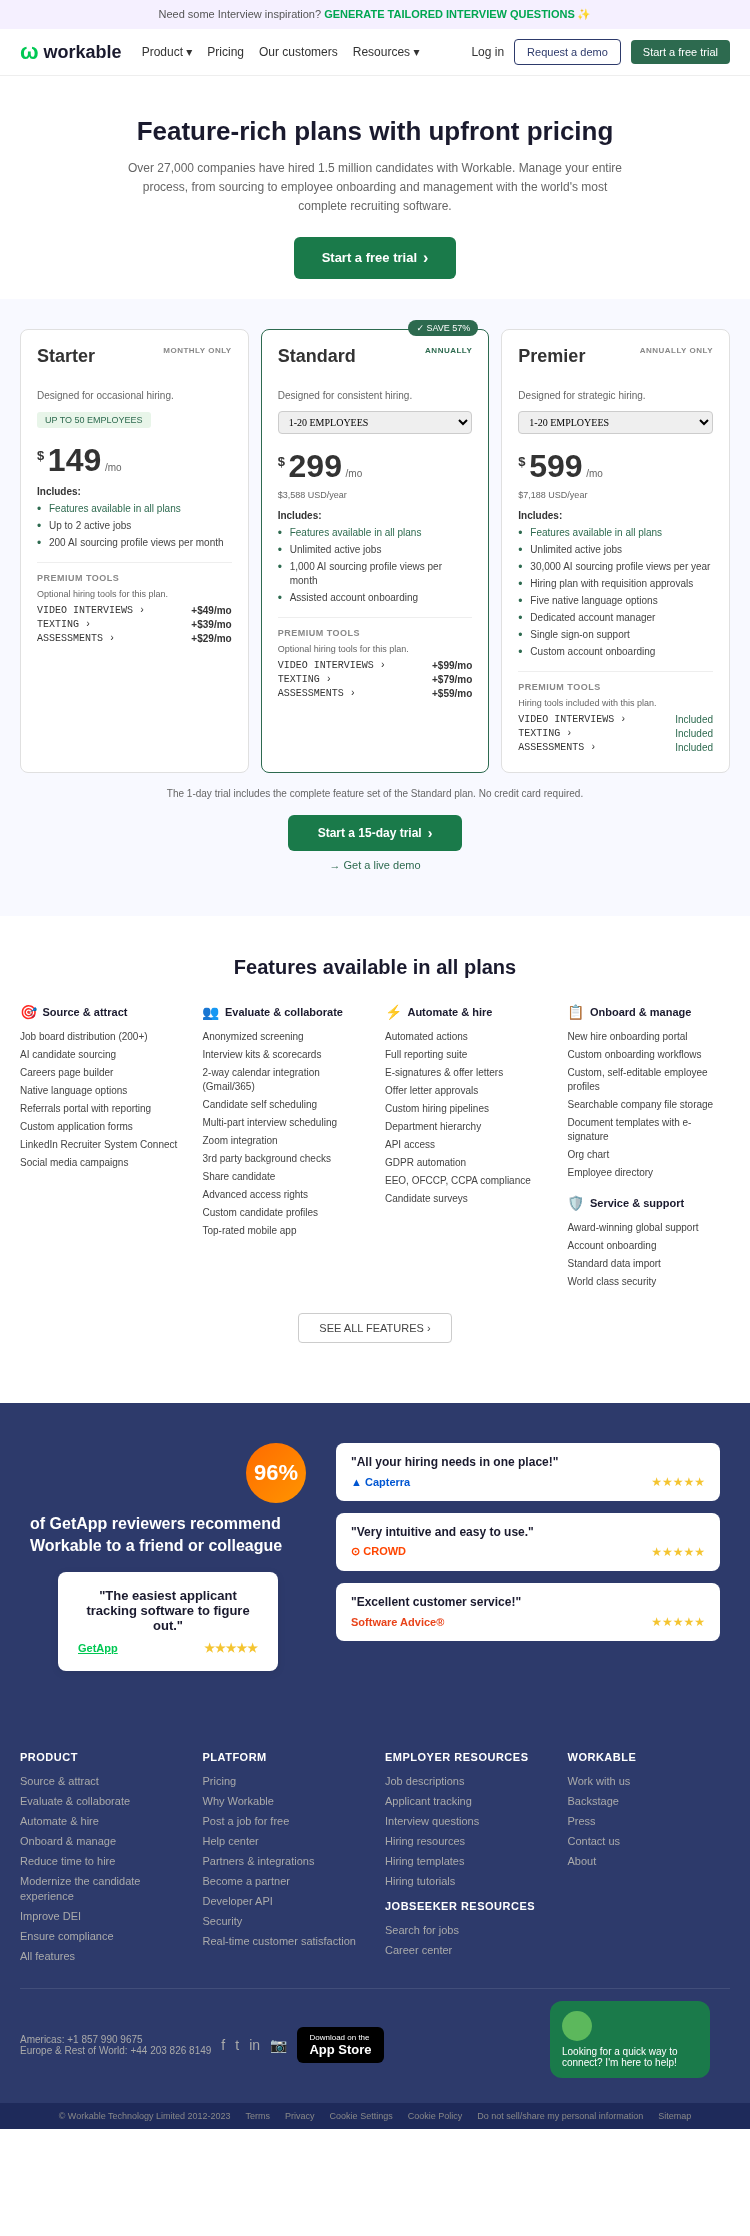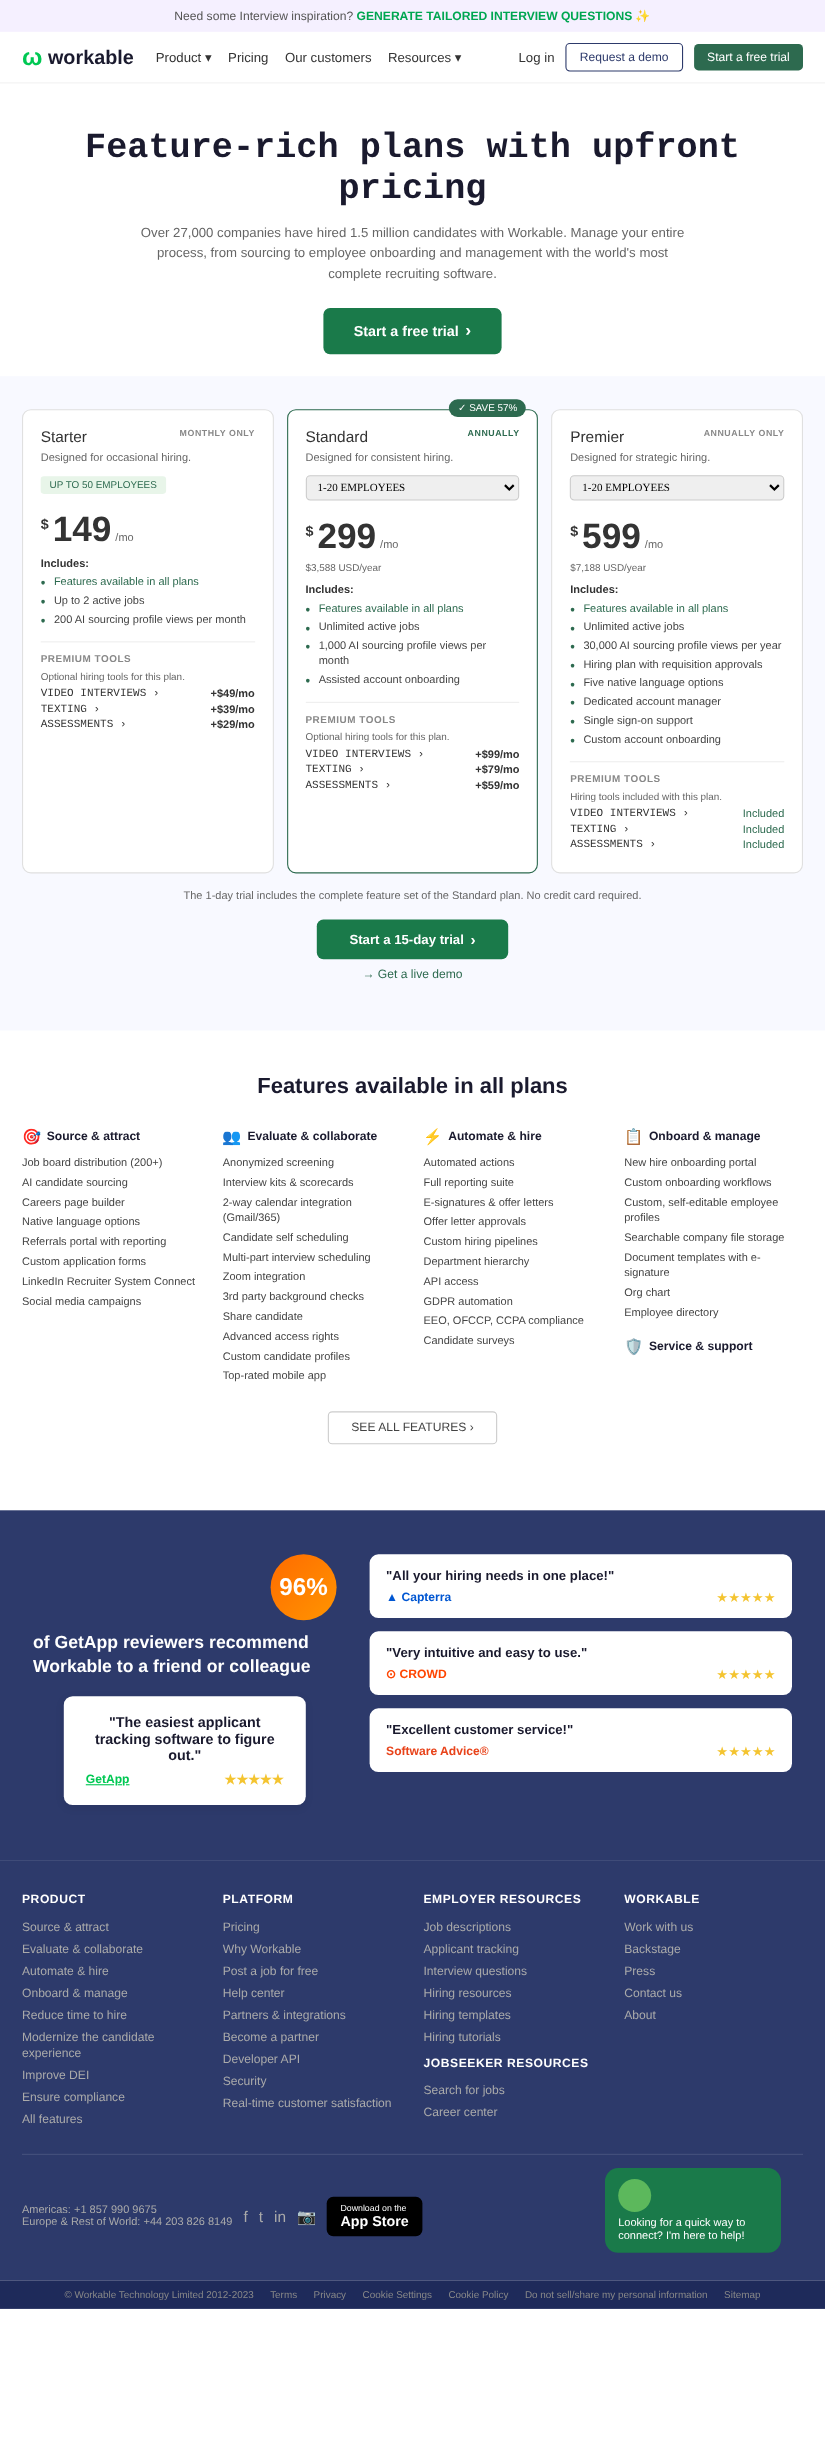--- a/index.html
+++ b/index.html
@@ -15,32 +15,32 @@
     .navbar-logo .logo-icon { color: #00c853; font-size: 22px; }
     .nav-links { display: flex; gap: 15px; align-items: center; flex: 1; }
     .nav-link { color: #333; text-decoration: none; font-size: 12px; display: flex; align-items: center; gap: 2px; }
     .nav-actions { display: flex; gap: 10px; align-items: center; }
     .btn-login { color: #333; text-decoration: none; font-size: 12px; }
     .btn-demo { border: 1px solid #2d3a6b; color: #2d3a6b; padding: 6px 12px; border-radius: 4px; font-size: 11px; text-decoration: none; }
     .btn-trial-nav { background: #2d6a4f; color: #fff; padding: 6px 12px; border-radius: 4px; font-size: 11px; text-decoration: none; }
 
     
     .hero { text-align: center; padding: 40px 40px 20px; background: #fff; }
-    .hero h1 { font-size: 32px; font-weight: 700; color: #1a1a2e; margin-bottom: 12px; font-family: Liberation Mono, monospace; }
+    .hero h1 { font-size: 26px; font-weight: 700; color: #1a1a2e; margin-bottom: 12px; }
     .hero p { font-size: 12px; color: #666; max-width: 500px; margin: 0 auto 20px; line-height: 1.6; }
     .btn-cta { background: #1a7a4a; color: #fff; padding: 12px 28px; border-radius: 6px; font-size: 13px; font-weight: 600; text-decoration: none; display: inline-flex; align-items: center; gap: 6px; }
     .btn-cta:after { content: '›'; font-size: 16px; }
 
     
     .pricing-section { background: #f8f9ff; padding: 30px 20px; }
     .pricing-cards { display: flex; gap: 12px; justify-content: center; }
     .pricing-card { background: #fff; border: 1px solid #e0e0e0; border-radius: 8px; padding: 16px; flex: 1; position: relative; }
     .pricing-card.featured { border-color: #2d6a4f; }
     .badge-popular { position: absolute; top: -10px; right: 10px; background: #2d6a4f; color: #fff; font-size: 9px; padding: 3px 8px; border-radius: 10px; }
-    .plan-name { font-size: 14px; font-weight: 400; margin-bottom: 2px; }
+    .plan-name { font-size: 18px; font-weight: 700; margin-bottom: 19px; }
     .plan-billing { font-size: 9px; color: #888; font-weight: 600; letter-spacing: 0.5px; text-transform: uppercase; }
     .plan-desc { font-size: 10px; color: #666; margin: 4px 0 10px; }
     .employee-badge { background: #e8f5e9; color: #2d6a4f; font-size: 9px; padding: 3px 8px; border-radius: 3px; display: inline-block; margin-bottom: 8px; }
     .employee-select { width: 100%; border: 1px solid #ccc; border-radius: 4px; padding: 4px 6px; font-size: 10px; margin-bottom: 8px; font-family: Liberation Serif, serif; }
     .price { margin: 8px 0; }
     .price .dollar { font-size: 13px; vertical-align: top; margin-top: 4px; display: inline-block; font-weight: 700; }
     .price .amount { font-size: 32px; font-weight: 700; line-height: 1; }
     .price .period { font-size: 10px; color: #666; }
     .price-annual { font-size: 9px; color: #666; margin-bottom: 10px; }
     .includes-label { font-size: 10px; font-weight: 600; margin: 10px 0 5px; }
@@ -338,20 +338,26 @@
         <li>New hire onboarding portal</li>
         <li>Custom onboarding workflows</li>
         <li>Custom, self-editable employee profiles</li>
         <li>Searchable company file storage</li>
         <li>Document templates with e-signature</li>
         <li>Org chart</li>
         <li>Employee directory</li>
       </ul>
       <div class="sub-section">
         <h3><span class="col-icon">🛡️</span> Service &amp; support</h3>
+        <ul>
+          <li>Award-winning global support</li>
+          <li>Account onboarding</li>
+          <li>Standard data import</li>
+          <li>World class security</li>
+        </ul>
       </div>
     </div>
   </div>
   <a href="#" class="see-all-btn">SEE ALL FEATURES ›</a>
 </section>
 
 <section class="reviews-section">
   <div class="reviews-inner">
     <div class="reviews-left">
       <div class="percent-badge">

